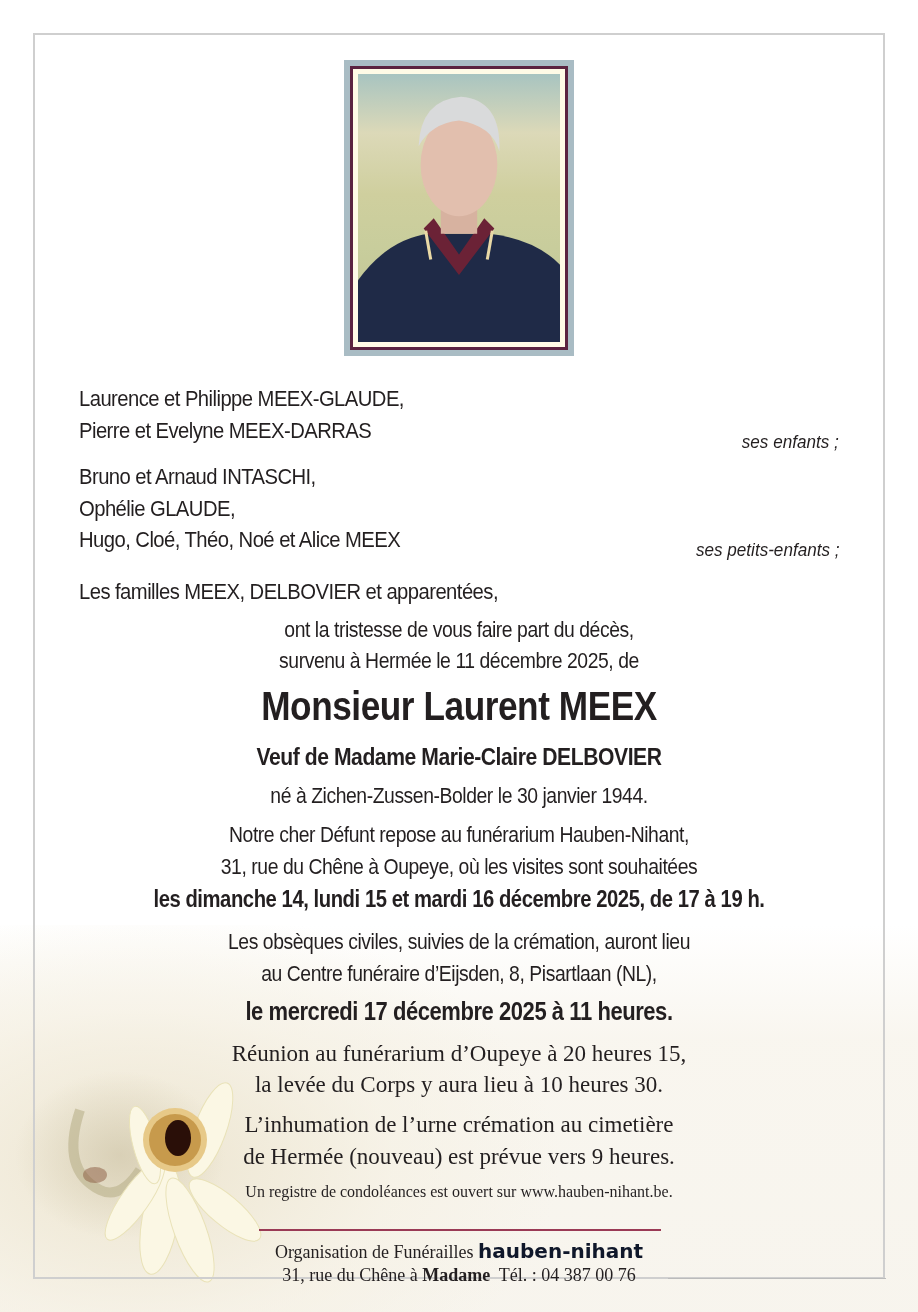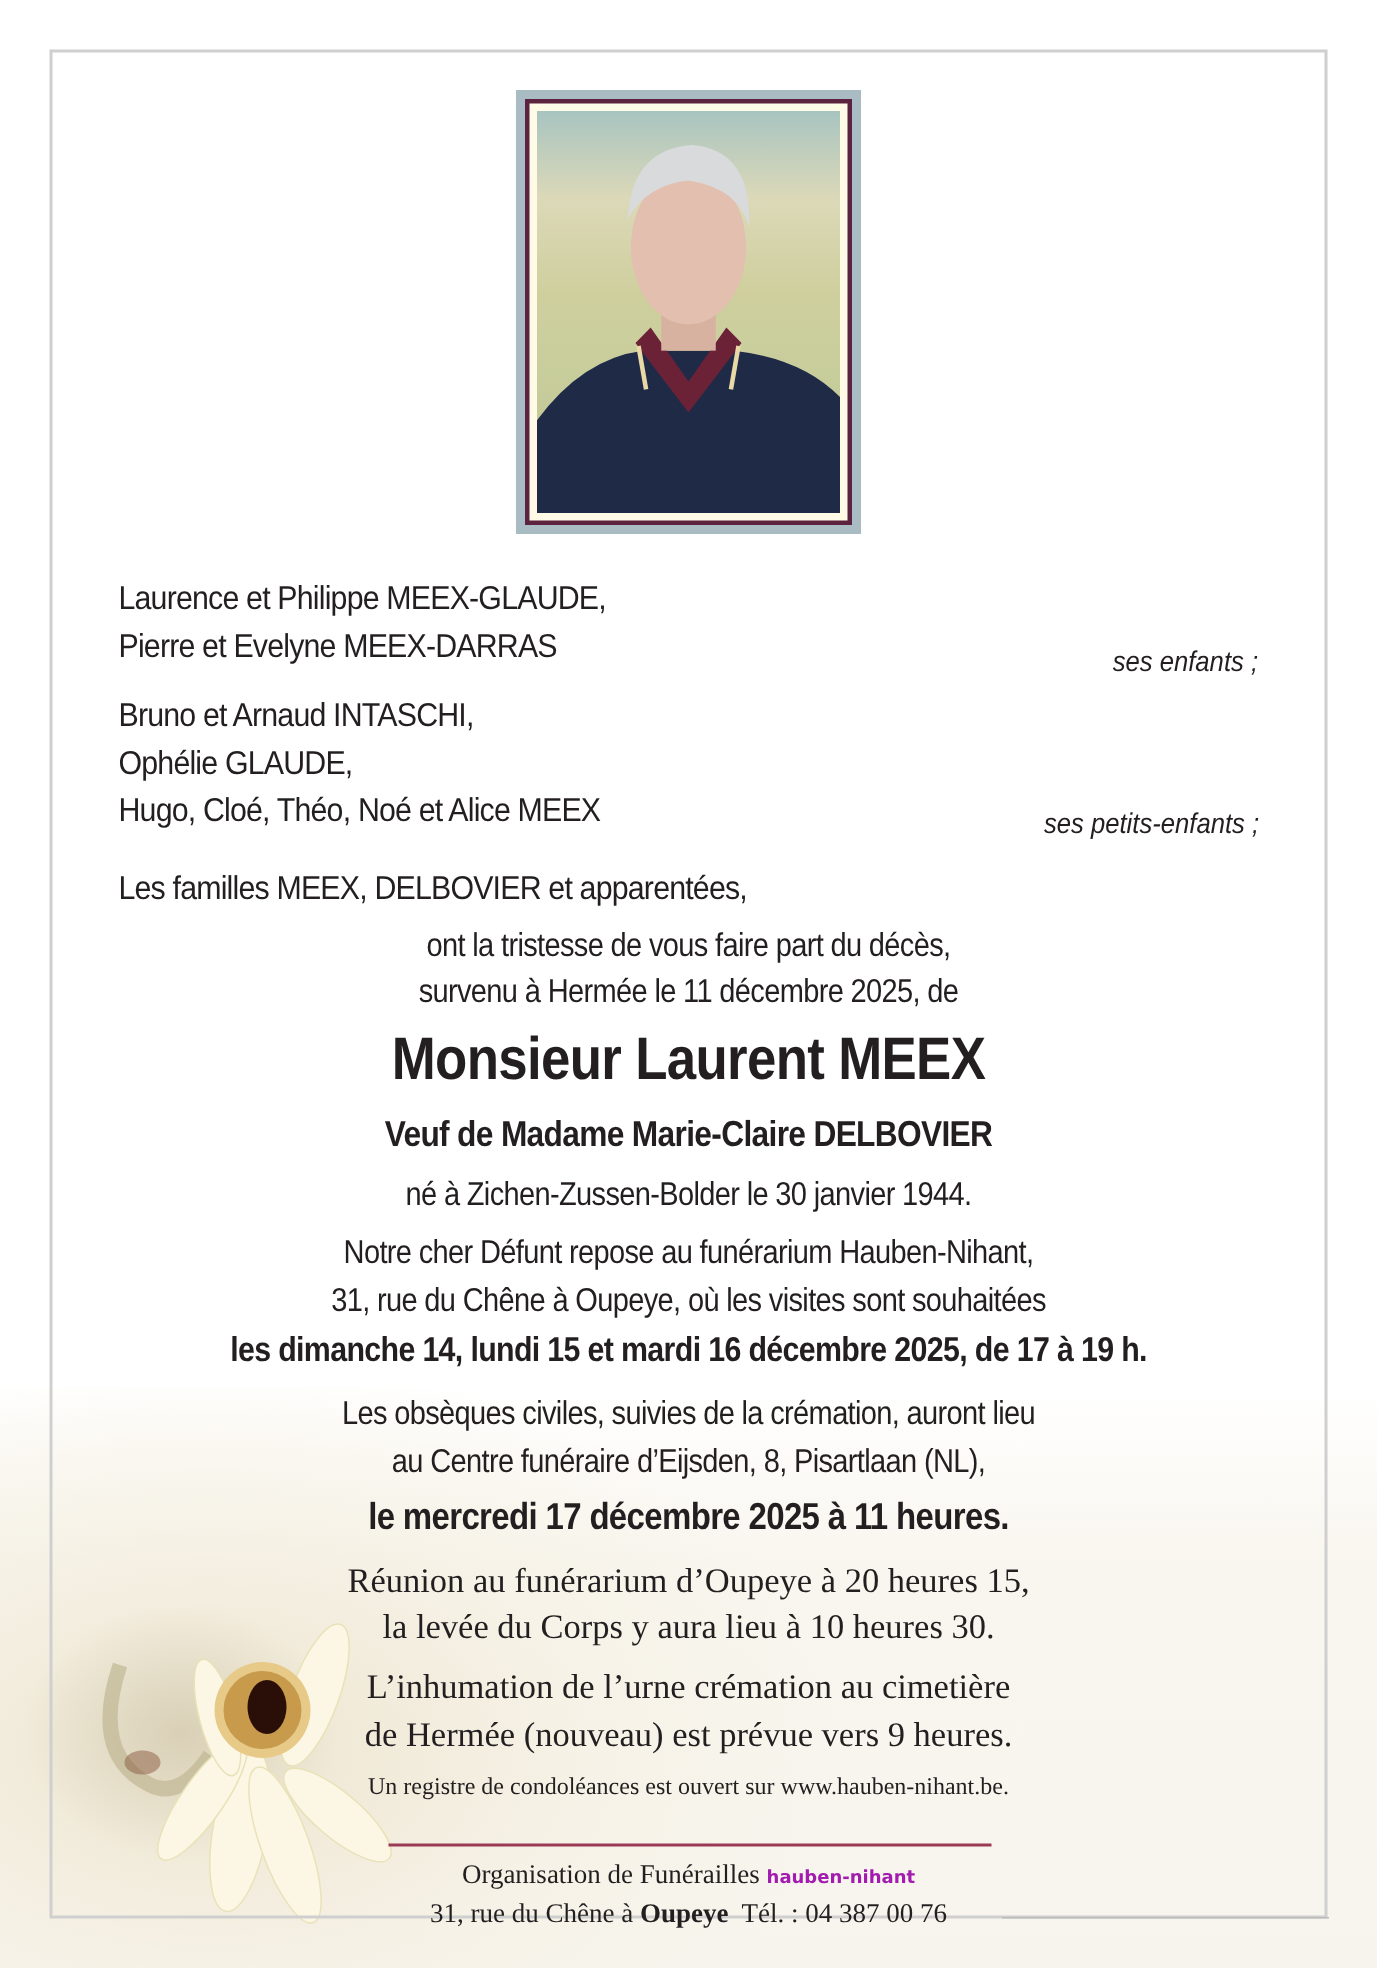--- a/index.html
+++ b/index.html
@@ -35,21 +35,21 @@
   .left { left: 79px; font-size: 22px; font-family: "Liberation Sans", sans-serif; letter-spacing: -0.6px; transform: scaleX(0.92); transform-origin: left; }
   .cond { font-family: "Liberation Sans", sans-serif; letter-spacing: -0.5px; }
   .role { right: 79px; font-size: 19px; font-style: italic; font-family: "Liberation Sans", sans-serif; transform: scaleX(0.9); transform-origin: right; }
   .center { left: 0; width: 918px; text-align: center; }
   .c22 { font-size: 22px; }
   .narrow { transform: scaleX(0.88); transform-origin: center; }
   .bold { font-weight: bold; }
   .serif23 { font-family: "Liberation Serif", serif; font-size: 23px; }
   .rule { position: absolute; left: 259px; top: 1229px; width: 402px; height: 2px; background: #9a3a55; }
   .tel-line { position: absolute; left: 668px; top: 1278px; width: 218px; height: 1px; background: #bbbbbb; }
-  .brand { color: #a21caf; font-family: "DejaVu Sans", sans-serif; font-weight: bold; font-size: 12px; }
+  .brand { color: #0f172a; font-family: "DejaVu Sans", sans-serif; font-weight: bold; font-size: 20px; }
 </style>
 </head>
 <body>
 
 <div class="bg-flower"></div>
 <svg class="flower" viewBox="0 0 260 270">
   <path d="M40 90 Q20 150 60 170 Q80 180 100 150" stroke="#b9b08a" stroke-width="10" fill="none" opacity="0.6"></path>
   <ellipse cx="55" cy="155" rx="12" ry="8" fill="#8a5a40" opacity="0.5"></ellipse>
   <g fill="#fbf7e4" stroke="#e9e2b8" stroke-width="1">
     <ellipse cx="120" cy="200" rx="18" ry="55" transform="rotate(10 120 200)"></ellipse>
@@ -115,16 +115,16 @@
 <div class="line center" style="top:1183px; font-size:16px;">Un registre de condoléances est ouvert sur www.hauben-nihant.be.</div>
 
 <div class="rule"></div>
 
 <div class="line center" style="top:1239px; font-size:18px;">
   <span>Organisation de Funérailles</span>
   <span class="brand">hauben-nihant</span>
 </div>
 <div class="line center" style="top:1265px; font-size:18px;">
   <span>31, rue du Chêne à</span>
-  <b>Oupeye</b>&nbsp;
+  <b>Madame</b>&nbsp;
   <span>Tél. : 04 387 00 76</span>
 </div>
 <div class="tel-line"></div>
 
 </body></html>

